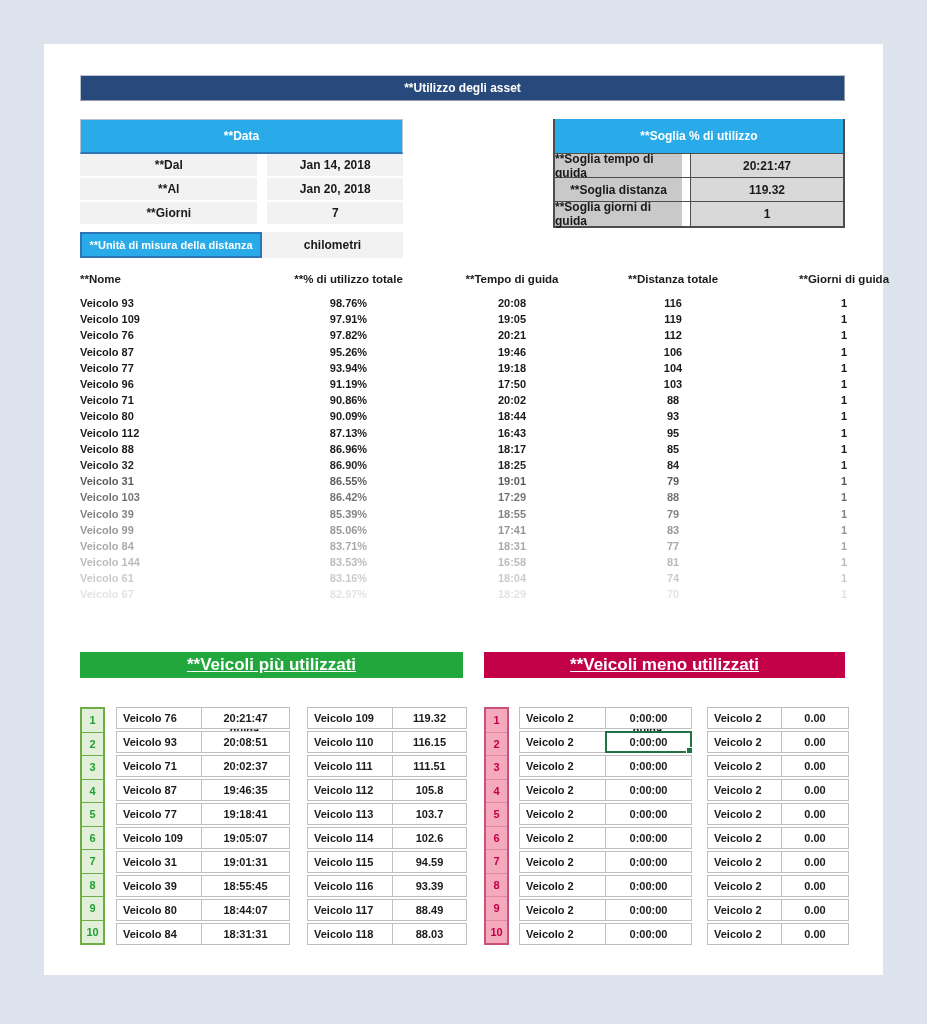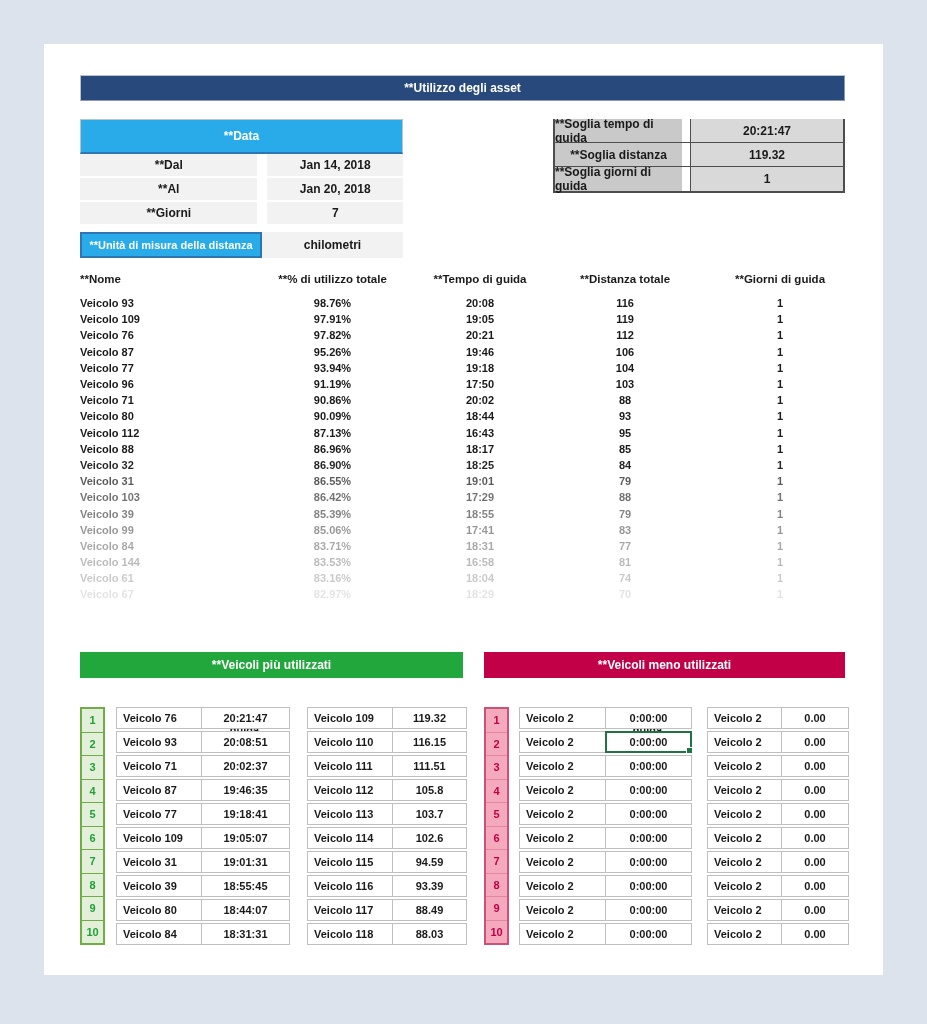--- a/index.html
+++ b/index.html
@@ -48,33 +48,33 @@
     width:182px; background:var(--c-cyan); color:#fff; font-size:11px; font-weight:700;
     display:flex; align-items:center; justify-content:center;
     border:2px solid var(--c-cyanBorder);
   }
   .unit-value {
     width:141px; background:var(--c-lightCell); font-size:12px; font-weight:700;
     display:flex; align-items:center; justify-content:center;
   }
 
   
-  .main-head, .main-row { display:grid; grid-template-columns:160px 185px 110px 180px 130px; }
+  .main-head, .main-row { display:grid; grid-template-columns:160px 185px 110px 180px 130px;gap:16px; }
   .main-head { left:36px; top:229px; width:765px; font-size:11.5px; font-weight:700; }
   .main-head > div { text-align:center; }
   .main-head > div:first-child { text-align:left; }
   .main-body { left:36px; top:251px; width:765px; }
   .main-row { height:16.2px; font-size:11px; font-weight:600; align-items:center; }
   .main-row > div { text-align:center; }
   .main-row > div:first-child { text-align:left; }
 
   
   .bar-green { left:36px; top:608px; width:383px; height:26px; background:var(--c-green); }
   .bar-red  { left:440px; top:608px; width:361px; height:26px; background:var(--c-crimson); }
-  .bar-green, .bar-red { color:#fff; font-size:12px; font-weight:700; display:flex; align-items:center; justify-content:center; }
+  .bar-green, .bar-red { color:#fff; font-size:17px; font-weight:700; display:flex; align-items:center; justify-content:center;text-decoration:underline; }
 
   
   .sub-head { top:668px; height:16px; display:flex; font-size:11px; font-weight:700; }
   .sub-head .sh { text-align:center; }
 
   
   .block { top:663px; display:flex; align-items:flex-start; }
   .rank-col { display:flex; flex-direction:column; width:25px; height:238px; font-size:11px; font-weight:700; }
   .rank-col .rank-cell { flex:1; display:flex; align-items:center; justify-content:center; }
   .rank-green { background:var(--c-greenLight); border:2px solid var(--c-greenBorder); color:var(--c-greenText); }
@@ -118,20 +118,21 @@
     <div class="kv-value">Jan 20, 2018</div>
   </div>
           <div class="kv-row">
     <div class="kv-label">**Giorni</div>
     <div class="kv-value">7</div>
   </div>
         </div>
     </div>
 
     <div class="abs minitable t-thresh" style="left:509px; top:75px; width:292px;">
+      <div class="mt-header">**Soglia % di utilizzo</div>
       <div>
           <div class="kv-row">
     <div class="kv-label">**Soglia tempo di guida</div>
     <div class="kv-value">20:21:47</div>
   </div>
           <div class="kv-row">
     <div class="kv-label">**Soglia distanza</div>
     <div class="kv-value">119.32</div>
   </div>
           <div class="kv-row">

